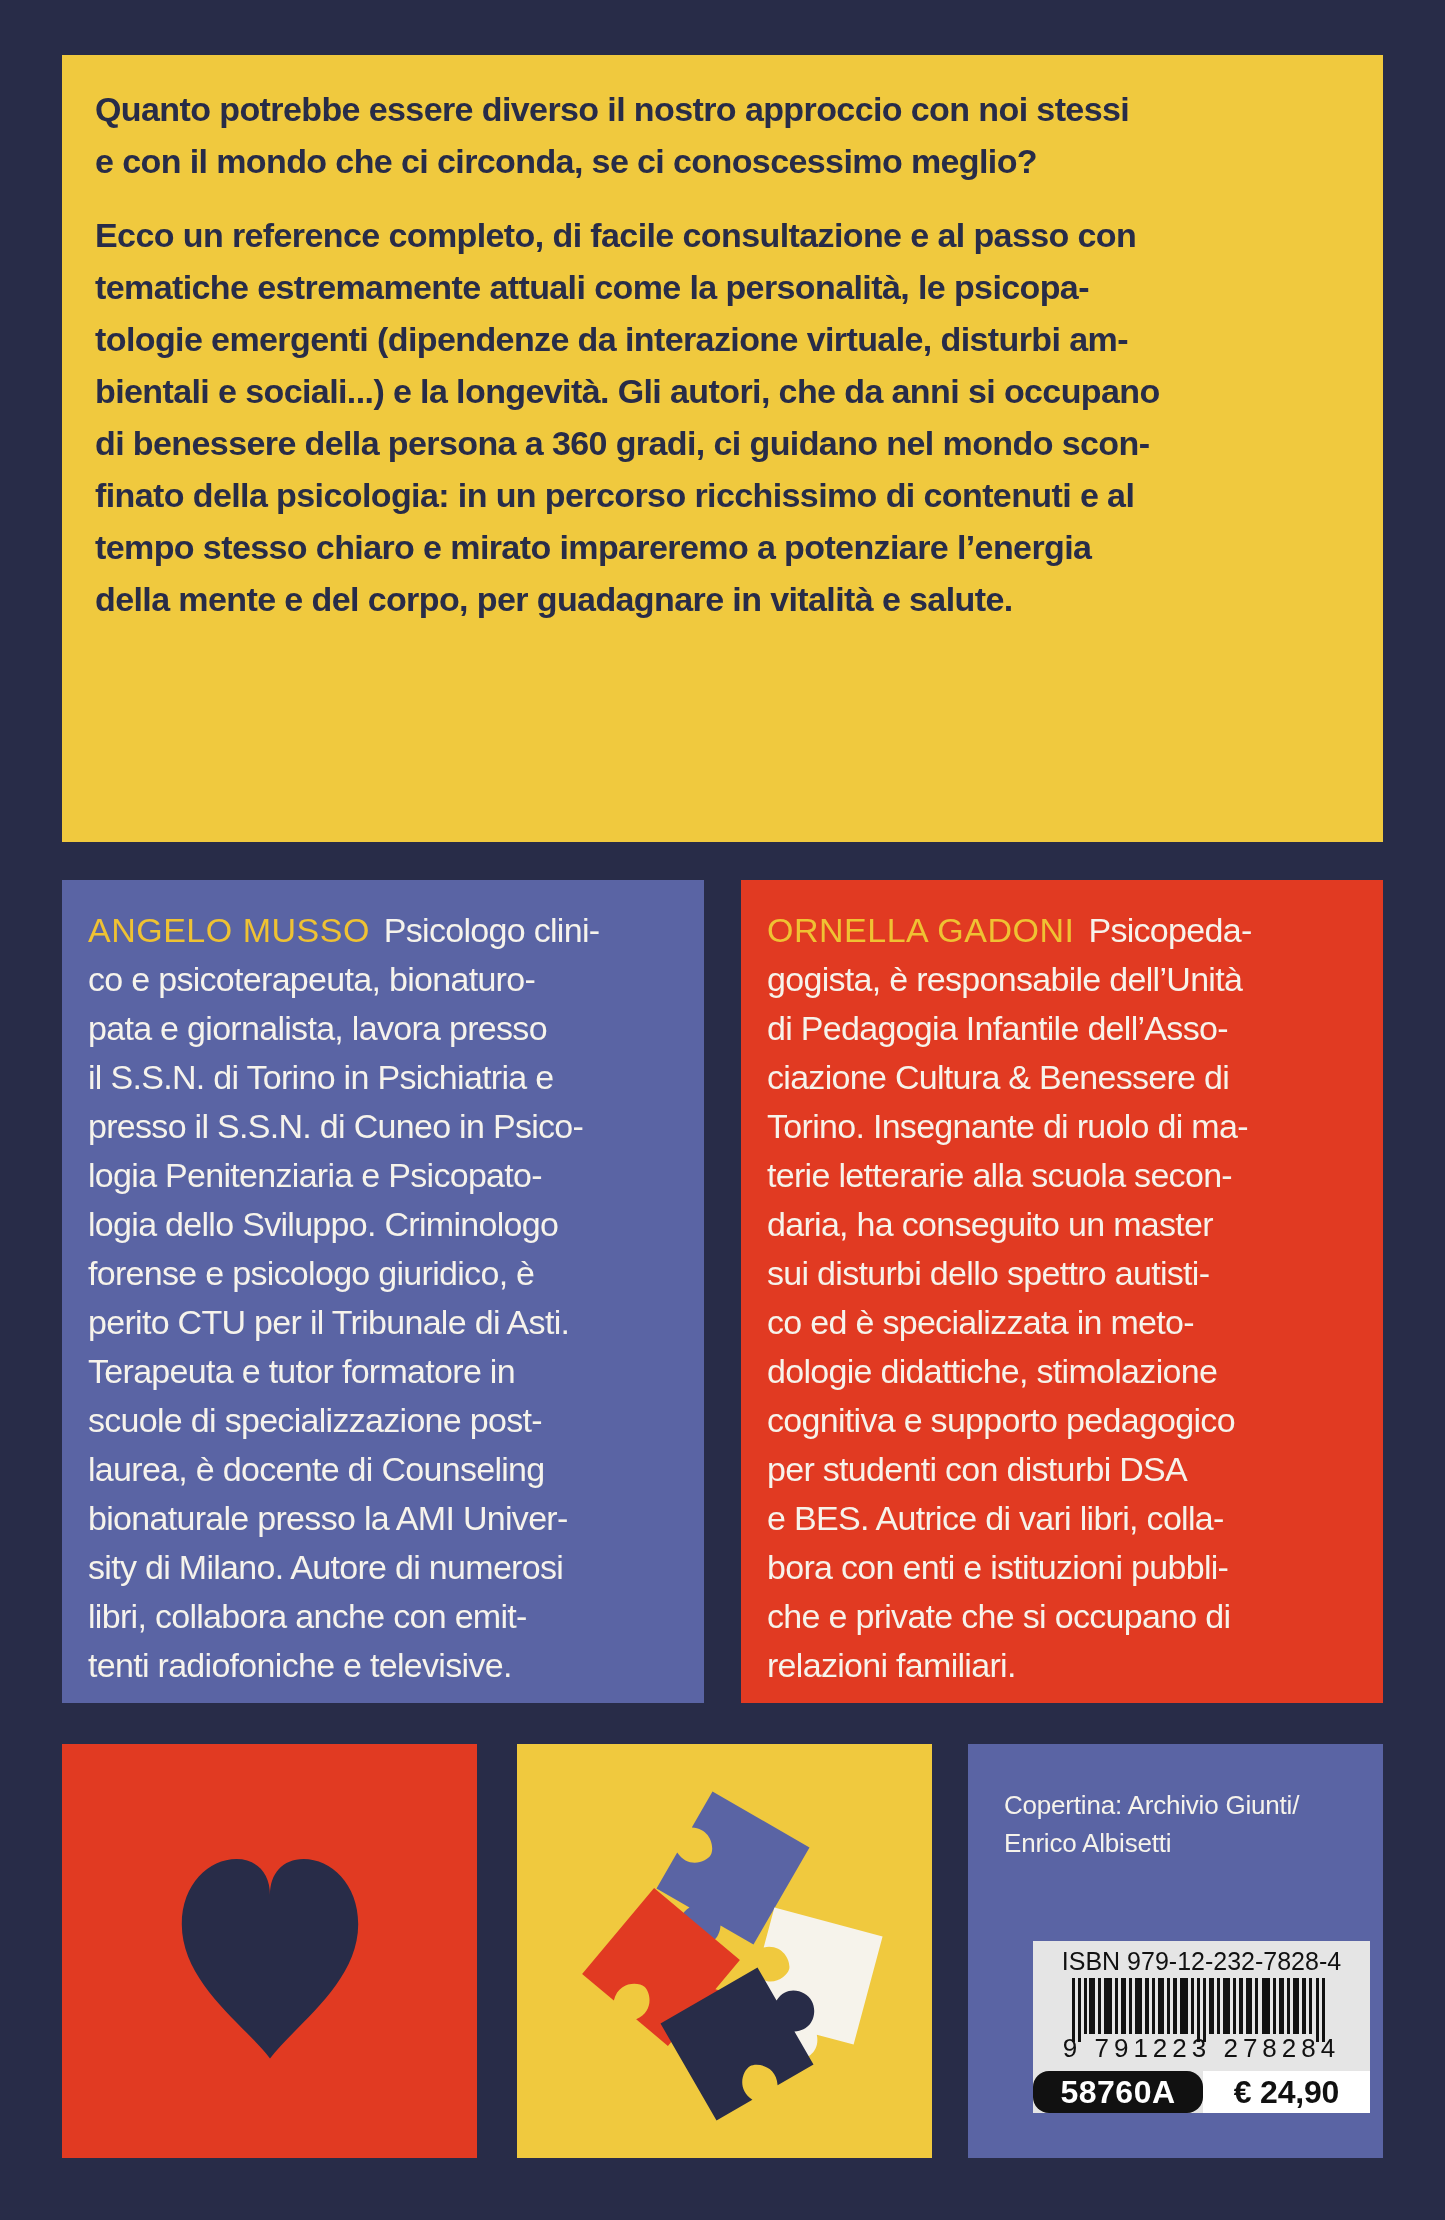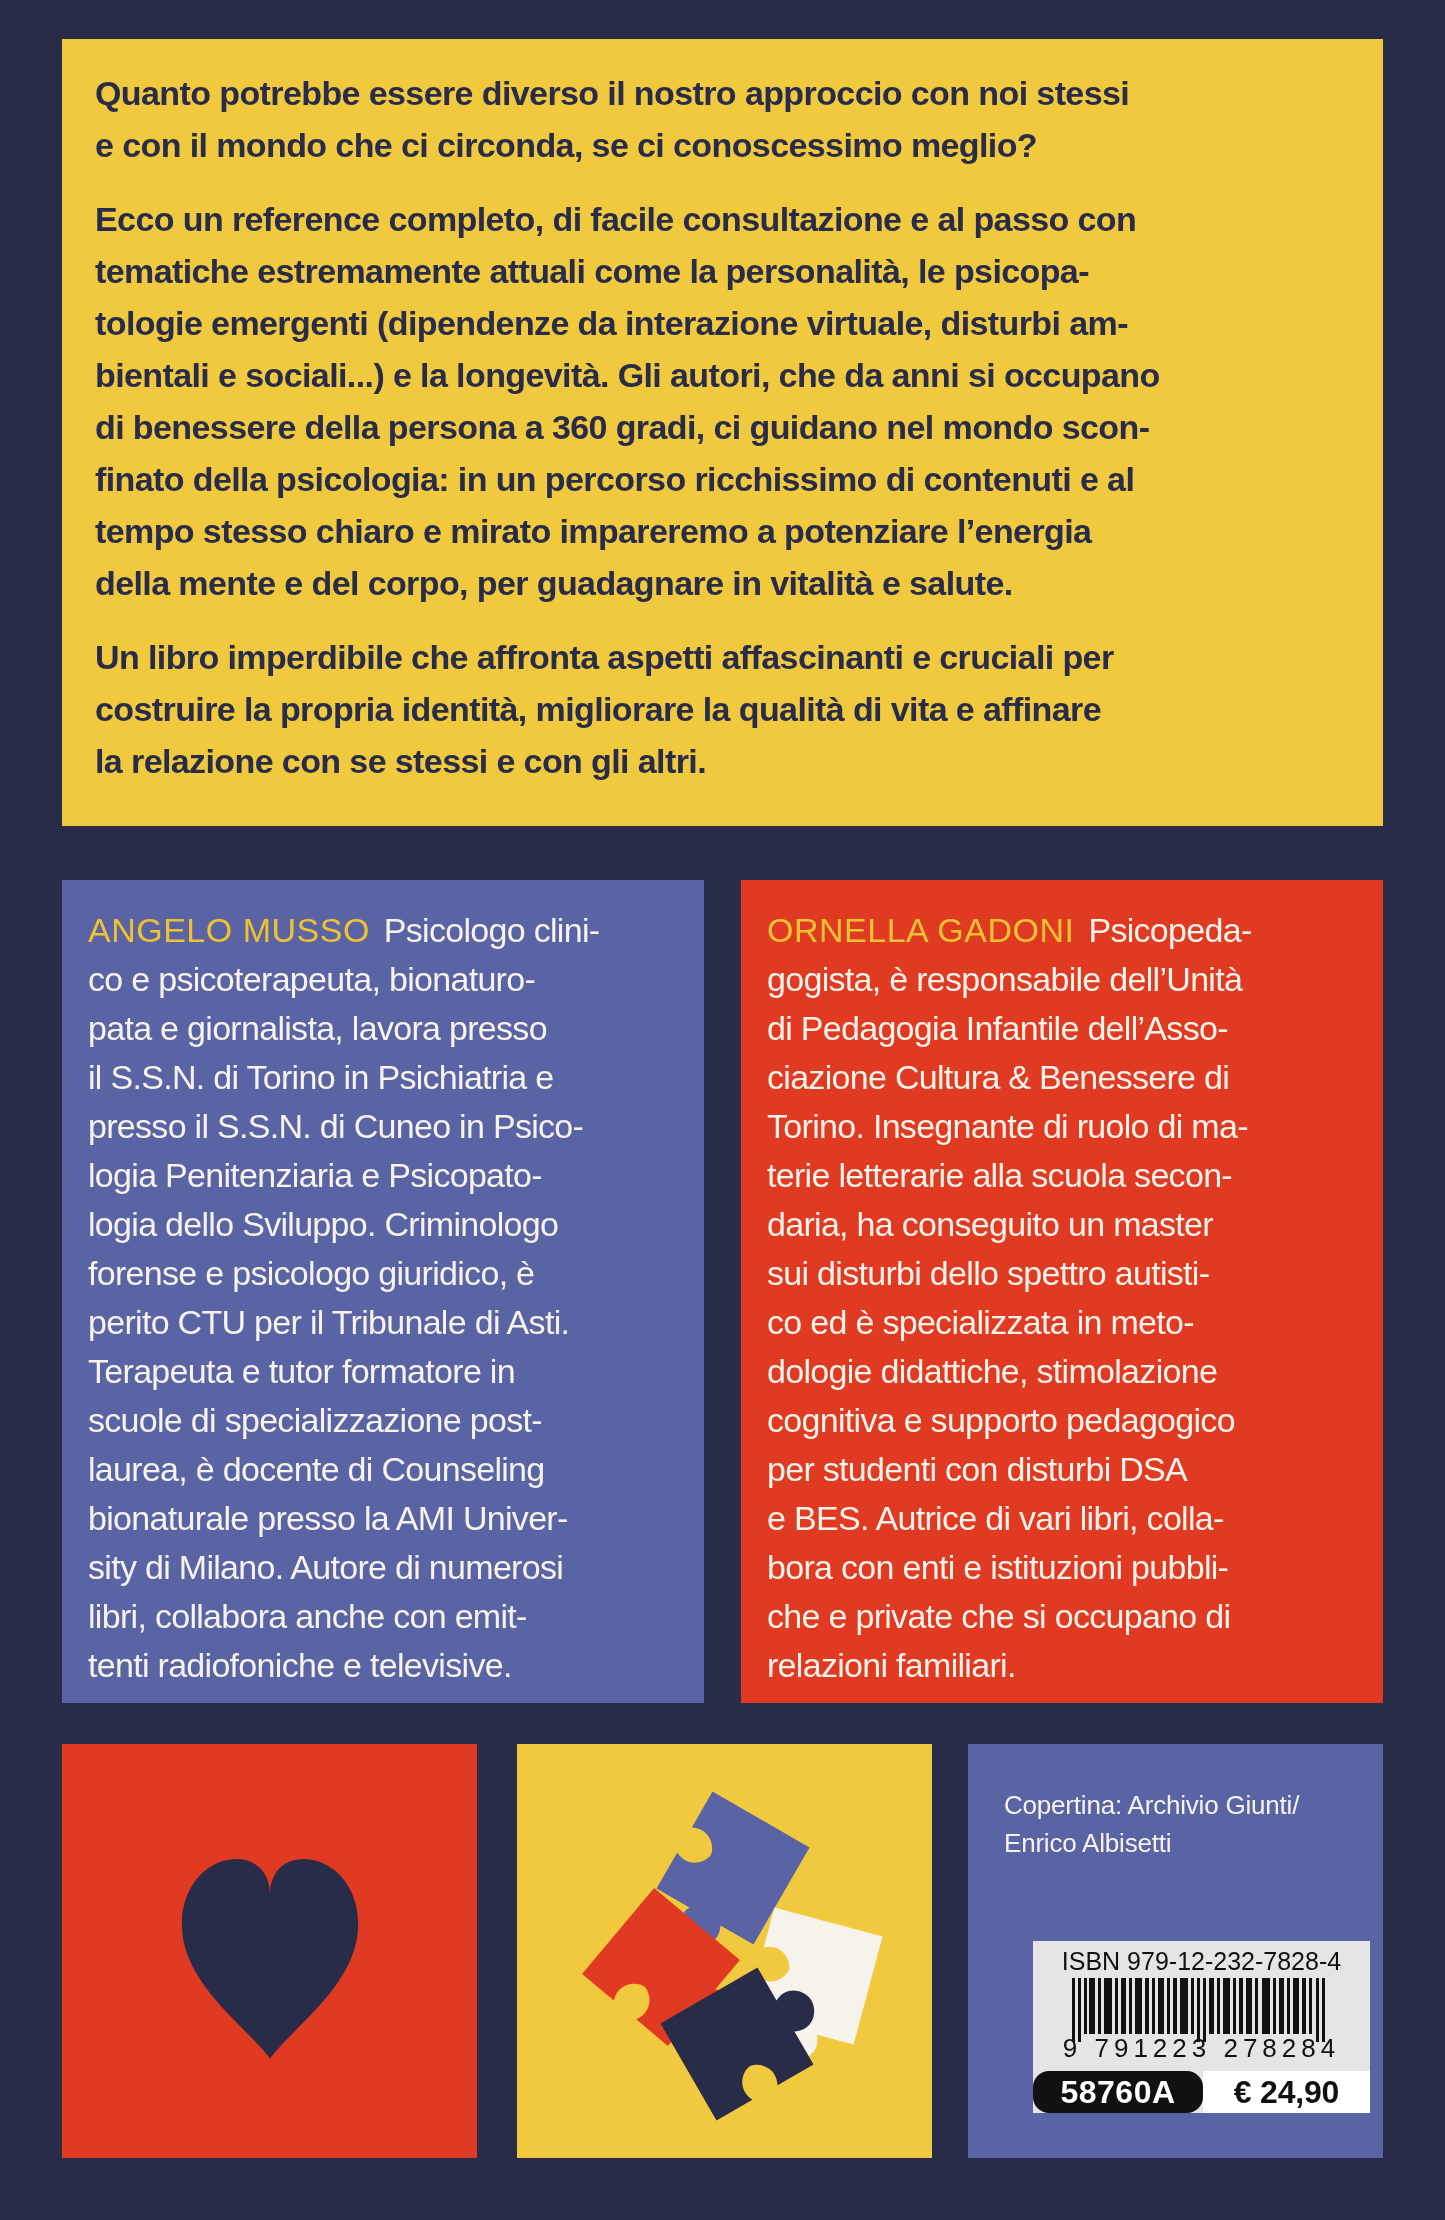--- a/index.html
+++ b/index.html
@@ -11,21 +11,21 @@
     --cream:#F6F3EB;
     --ink:#111111;
   }
   html,body{margin:0;padding:0;background:var(--navy);}
   .cover{
     position:relative;width:1445px;height:2220px;background:var(--navy);
     font-family:"Liberation Sans","DejaVu Sans",sans-serif;overflow:hidden;
   }
   
   .synopsis-box{
-    position:absolute;left:62px;top:39px;width:1321px;height:787px;
+    position:absolute;left:62px;top:55px;width:1321px;height:787px;
     background:var(--yellow);color:var(--navy);
     box-sizing:border-box;padding:28px 28px 0 33px;
     font-size:34px;line-height:52px;letter-spacing:-0.6px;font-weight:bold;
   }
   .synopsis-box p{margin:0 0 22px 0;white-space:pre-line;}
   
   .bio-card{
     position:absolute;top:880px;width:642px;height:823px;box-sizing:border-box;
     padding:26px 24px 16px 26px;color:var(--cream);
     font-size:34px;line-height:49px;letter-spacing:-0.7px;
@@ -74,23 +74,20 @@
     <p>Quanto potrebbe essere diverso il nostro approccio con noi stessi
 e con il mondo che ci circonda, se ci conoscessimo meglio?</p>
     <p>Ecco un reference completo, di facile consultazione e al passo con
 tematiche estremamente attuali come la personalità, le psicopa-
 tologie emergenti (dipendenze da interazione virtuale, disturbi am-
 bientali e sociali...) e la longevità. Gli autori, che da anni si occupano
 di benessere della persona a 360 gradi, ci guidano nel mondo scon-
 finato della psicologia: in un percorso ricchissimo di contenuti e al
 tempo stesso chiaro e mirato impareremo a potenziare l’energia
 della mente e del corpo, per guadagnare in vitalità e salute.</p>
-    <p>Un libro imperdibile che affronta aspetti affascinanti e cruciali per
-costruire la propria identità, migliorare la qualità di vita e affinare
-la relazione con se stessi e con gli altri.</p>
   </div>
 
   <div class="bio-card musso">
     <span class="author-name">ANGELO MUSSO</span><span class="bio-text">Psicologo clini-
 co e psicoterapeuta, bionaturo-
 pata e giornalista, lavora presso
 il S.S.N. di Torino in Psichiatria e
 presso il S.S.N. di Cuneo in Psico-
 logia Penitenziaria e Psicopato-
 logia dello Sviluppo. Criminologo

